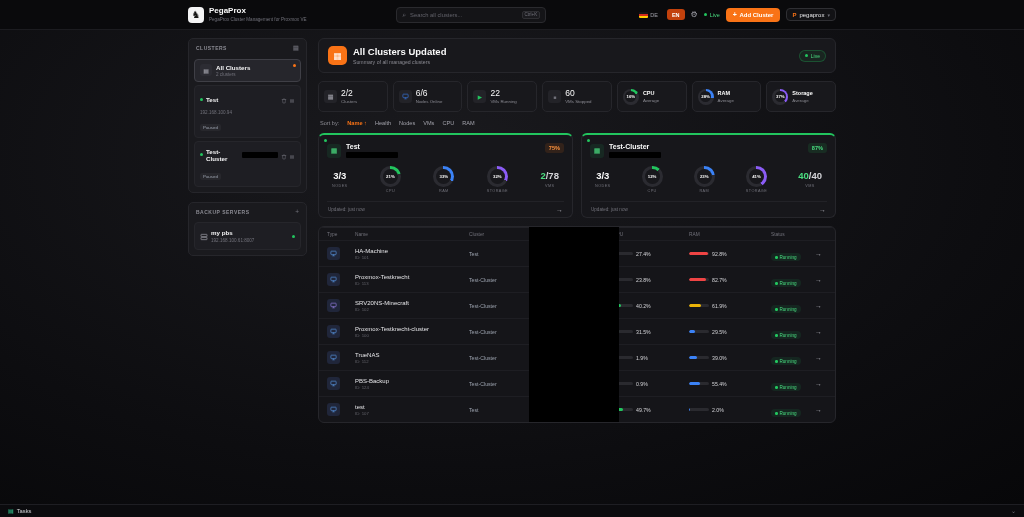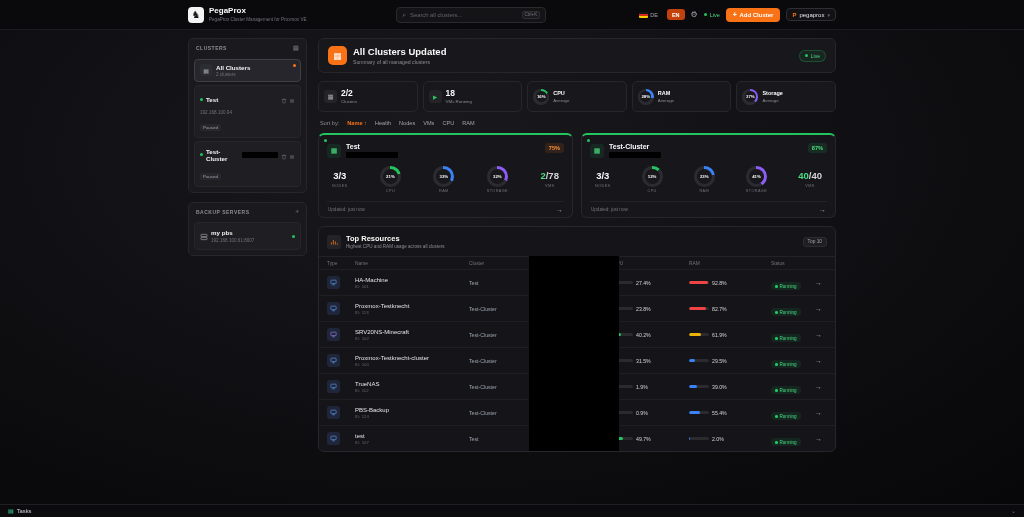--- a/index.html
+++ b/index.html
@@ -56,21 +56,21 @@
 .overview-card{display:flex;align-items:center;gap:6px;background:#18181c;border:1px solid #26262b;border-radius:6px;padding:7px 9px;margin-bottom:8px}
 .overview-icon{width:19px;height:19px;border-radius:5px;background:#f97316;color:#fff;display:flex;align-items:center;justify-content:center;font-size:9px;flex:none}
 .ov-title{font-size:9.5px;font-weight:bold;color:#fafafa}
 .ov-sub{font-size:5.2px;color:#8b8b93;margin-top:1.5px}
 .live-badge{margin-left:auto;display:flex;align-items:center;gap:2.5px;font-size:5px;color:#4ade80;background:rgba(34,197,94,.08);border:1px solid rgba(34,197,94,.28);border-radius:999px;padding:2px 5px}
 .stats-row{display:flex;gap:5px;margin-bottom:8px}
 .stat-card{flex:1;display:flex;align-items:center;gap:4px;background:#18181c;border:1px solid #26262b;border-radius:5px;padding:5px 5px;height:31px;min-width:0}
 .stat-ico{width:13px;height:13px;border-radius:3px;background:#232328;display:flex;align-items:center;justify-content:center;font-size:6.5px;color:#a1a1aa;flex:none}
 .stat-ico.green{color:#22c55e;font-size:5.5px}
 .stat-ico.gray{color:#71717a;font-size:5px}
-.stat-value{font-size:8.5px;font-weight:bold;color:#fafafa;line-height:1}
+.stat-value{font-size:8.5px;font-weight:normal;color:#fafafa;line-height:1}
 .stat-label{font-size:4.4px;color:#8b8b93;margin-top:1.5px;white-space:nowrap}
 .stat-mini-title{font-size:5.5px;font-weight:bold;color:#fafafa;line-height:1}
 .donut{border-radius:50%;position:relative;display:flex;align-items:center;justify-content:center;flex:none}
 .donut::before{content:"";position:absolute;background:#18181c;border-radius:50%}
 .donut-sm{width:16px;height:16px}
 .donut-sm::before{inset:2.6px}
 .donut-md{width:21px;height:21px}
 .donut-md::before{inset:3px}
 .donut-label{position:relative;font-size:4.3px;color:#fafafa;font-weight:bold}
 .sort-bar{display:flex;align-items:center;gap:8px;font-size:5.6px;color:#8b8b93;margin:0 2px 7px}
@@ -259,24 +259,43 @@
 
     <div class="stats-row">
       <div class="stat-card">
         <span class="stat-ico">▦</span>
         <div>
             <div class="stat-value">2/2</div>
         <div class="stat-label">Clusters</div>
           </div>
       </div>
       <div class="stat-card">
+        <span class="stat-ico">
+            <svg width="7" height="7" viewBox="0 0 24 24" fill="none" stroke="#3b82f6" stroke-width="2">
+              <rect x="3" y="4" width="18" height="12" rx="2"></rect>
+              <path d="M8 20h8M12 16v3"></path>
+            </svg>
+          </span>
+        <div>
+            <div class="stat-value">6/6</div>
+        <div class="stat-label">Nodes Online</div>
+          </div>
+      </div>
+      <div class="stat-card">
         <span class="stat-ico green">▶</span>
         <div>
-            <div class="stat-value">18</div>
+            <div class="stat-value">22</div>
         <div class="stat-label">VMs Running</div>
+          </div>
+      </div>
+      <div class="stat-card">
+        <span class="stat-ico gray">■</span>
+        <div>
+            <div class="stat-value">60</div>
+        <div class="stat-label">VMs Stopped</div>
           </div>
       </div>
       <div class="stat-card">
         <span class="donut donut-sm" style="background: conic-gradient(rgb(34, 197, 94) 57.6deg, rgb(43, 43, 49) 0deg);">
             <span class="donut-label">16%</span>
           </span>
         <div>
             <div class="stat-mini-title">CPU</div>
         <div class="stat-label">Average</div>
           </div>
@@ -396,32 +415,20 @@
           </div>
         </div>
         <div class="cc-foot">
           <span class="cc-updated">Updated: just now</span>
           <span class="arrow">→</span>
         </div>
       </div>
     </div>
 
     <div class="res-card">
-      <div class="res-head">
-        <span class="res-ico">
-            <svg width="8" height="8" viewBox="0 0 24 24" fill="none" stroke="#f97316" stroke-width="2.4">
-              <path d="M4 20v-7M10 20V6M16 20v-10M22 20v-4"></path>
-            </svg>
-          </span>
-        <div>
-          <div class="res-title">Top Resources</div>
-          <div class="res-sub">Highest CPU and RAM usage across all clusters</div>
-        </div>
-        <span class="top10">Top 10</span>
-      </div>
       <div class="table-wrap">
         <div class="trow thead">
           <span>Type</span>
           <span>Name</span>
           <span>Cluster</span>
           <span></span>
           <span>CPU</span>
           <span>RAM</span>
           <span>Status</span>
           <span></span>

